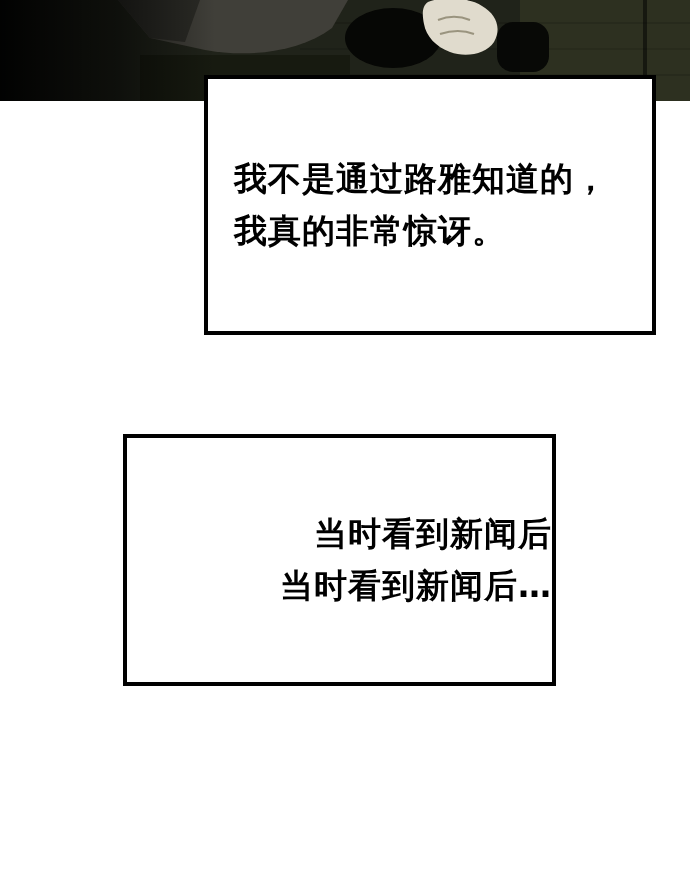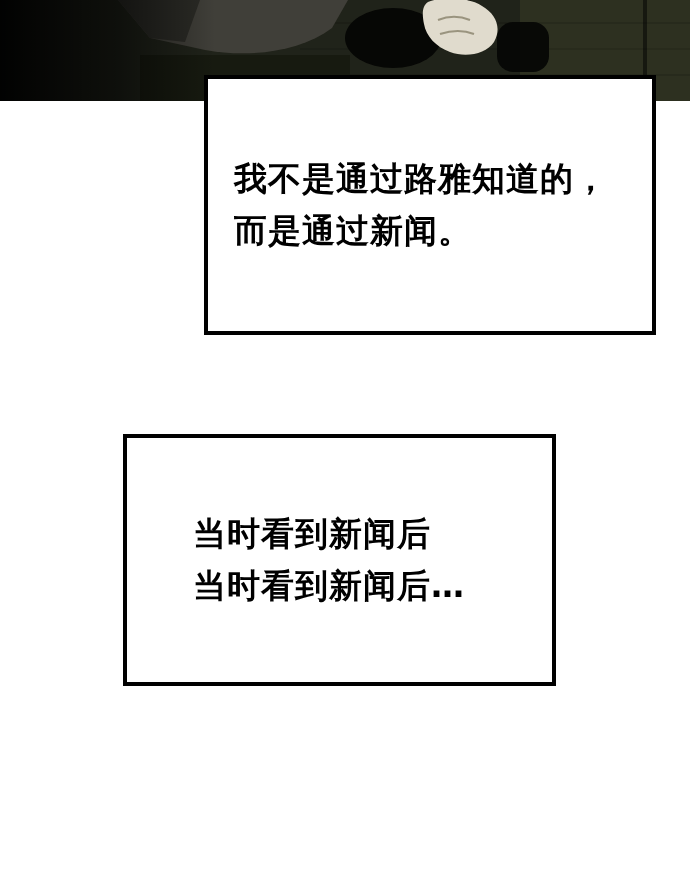--- a/index.html
+++ b/index.html
@@ -51,20 +51,21 @@
     width: 452px;
     height: 260px;
     padding-left: 26px;
   }
   .box2 {
     left: 123px;
     top: 434px;
     width: 433px;
     height: 252px;
     padding-left: 66px;
+    align-items: flex-end;
   }
 </style>
 </head>
 <body>
 
 <div class="page">
 
   <div class="art">
     <svg viewBox="0 0 690 101" preserveAspectRatio="none">
       <defs>
@@ -99,21 +100,21 @@
       <path d="M428,2 C438,-3 470,-3 482,6 C496,14 502,28 494,42 C486,54 466,58 450,52 C436,47 426,36 424,24 C422,14 422,6 428,2 Z" fill="#e0dbcd"></path>
       <path d="M438,20 C448,16 460,16 470,20" stroke="#9a947f" stroke-width="2" fill="none"></path>
       <path d="M440,34 C452,30 464,30 474,34" stroke="#9a947f" stroke-width="2" fill="none"></path>
 
       <rect x="0" y="0" width="215" height="101" fill="url(#fadeLeft)"></rect>
     </svg>
   </div>
 
   <div class="nbox box1">
     <p>我不是通过路雅知道的，</p>
-    <p>而是通过新闻。</p>
+    <p>我真的非常惊讶。</p>
   </div>
 
   <div class="nbox box2">
     <p>当时看到新闻后</p>
     <p>当时看到新闻后…</p>
   </div>
 
 </div>
 
 </body></html>

